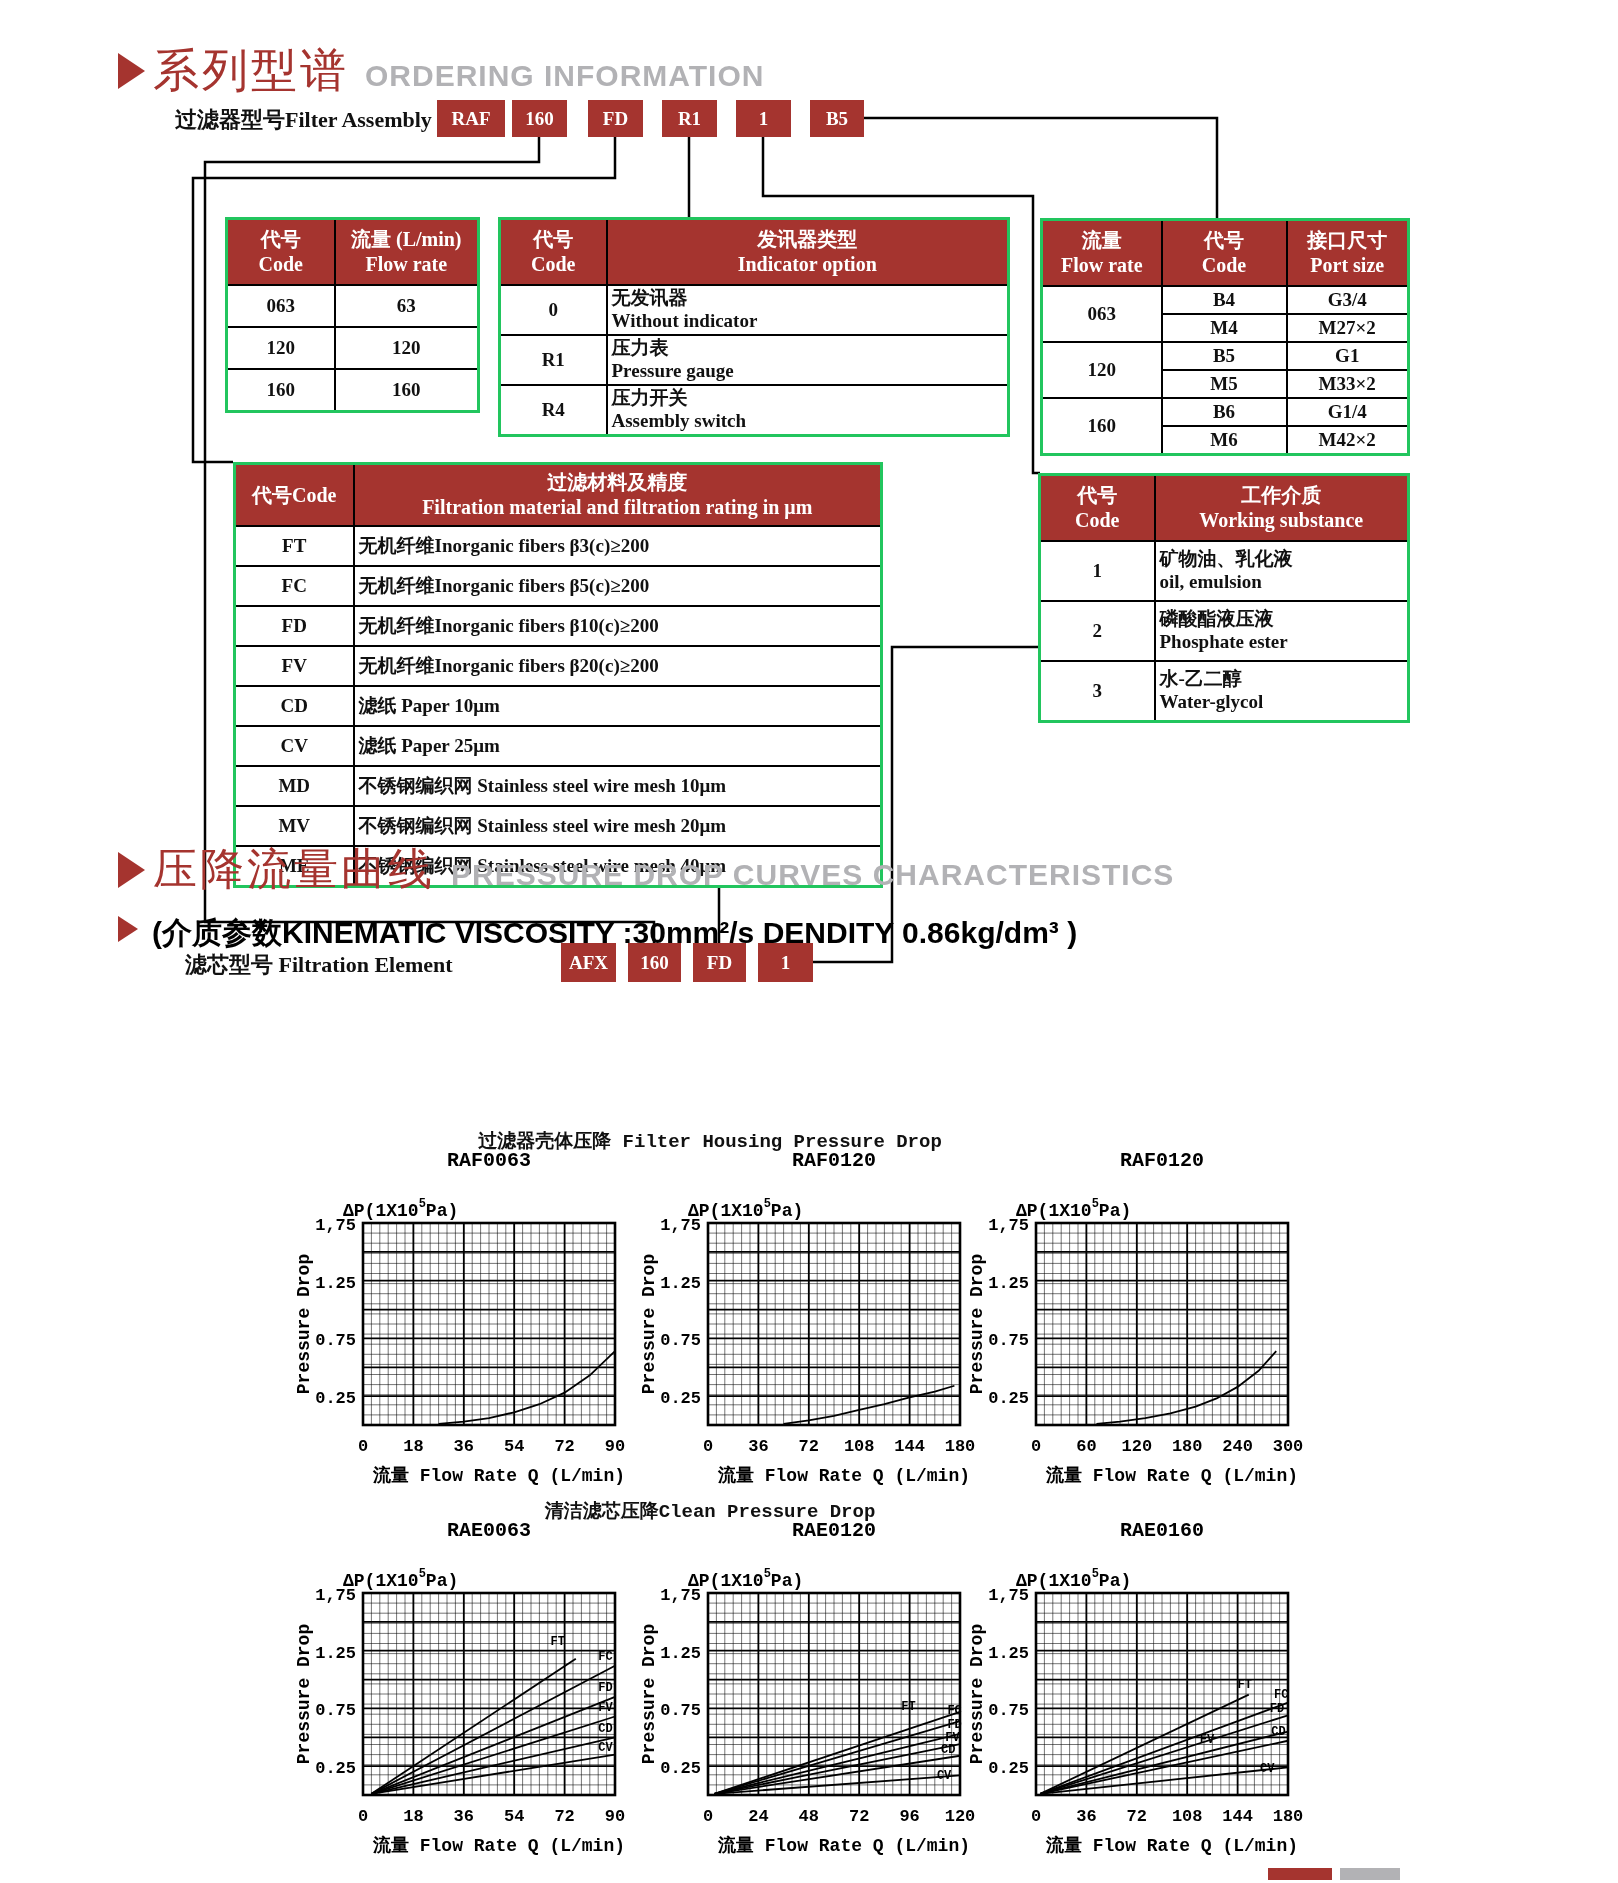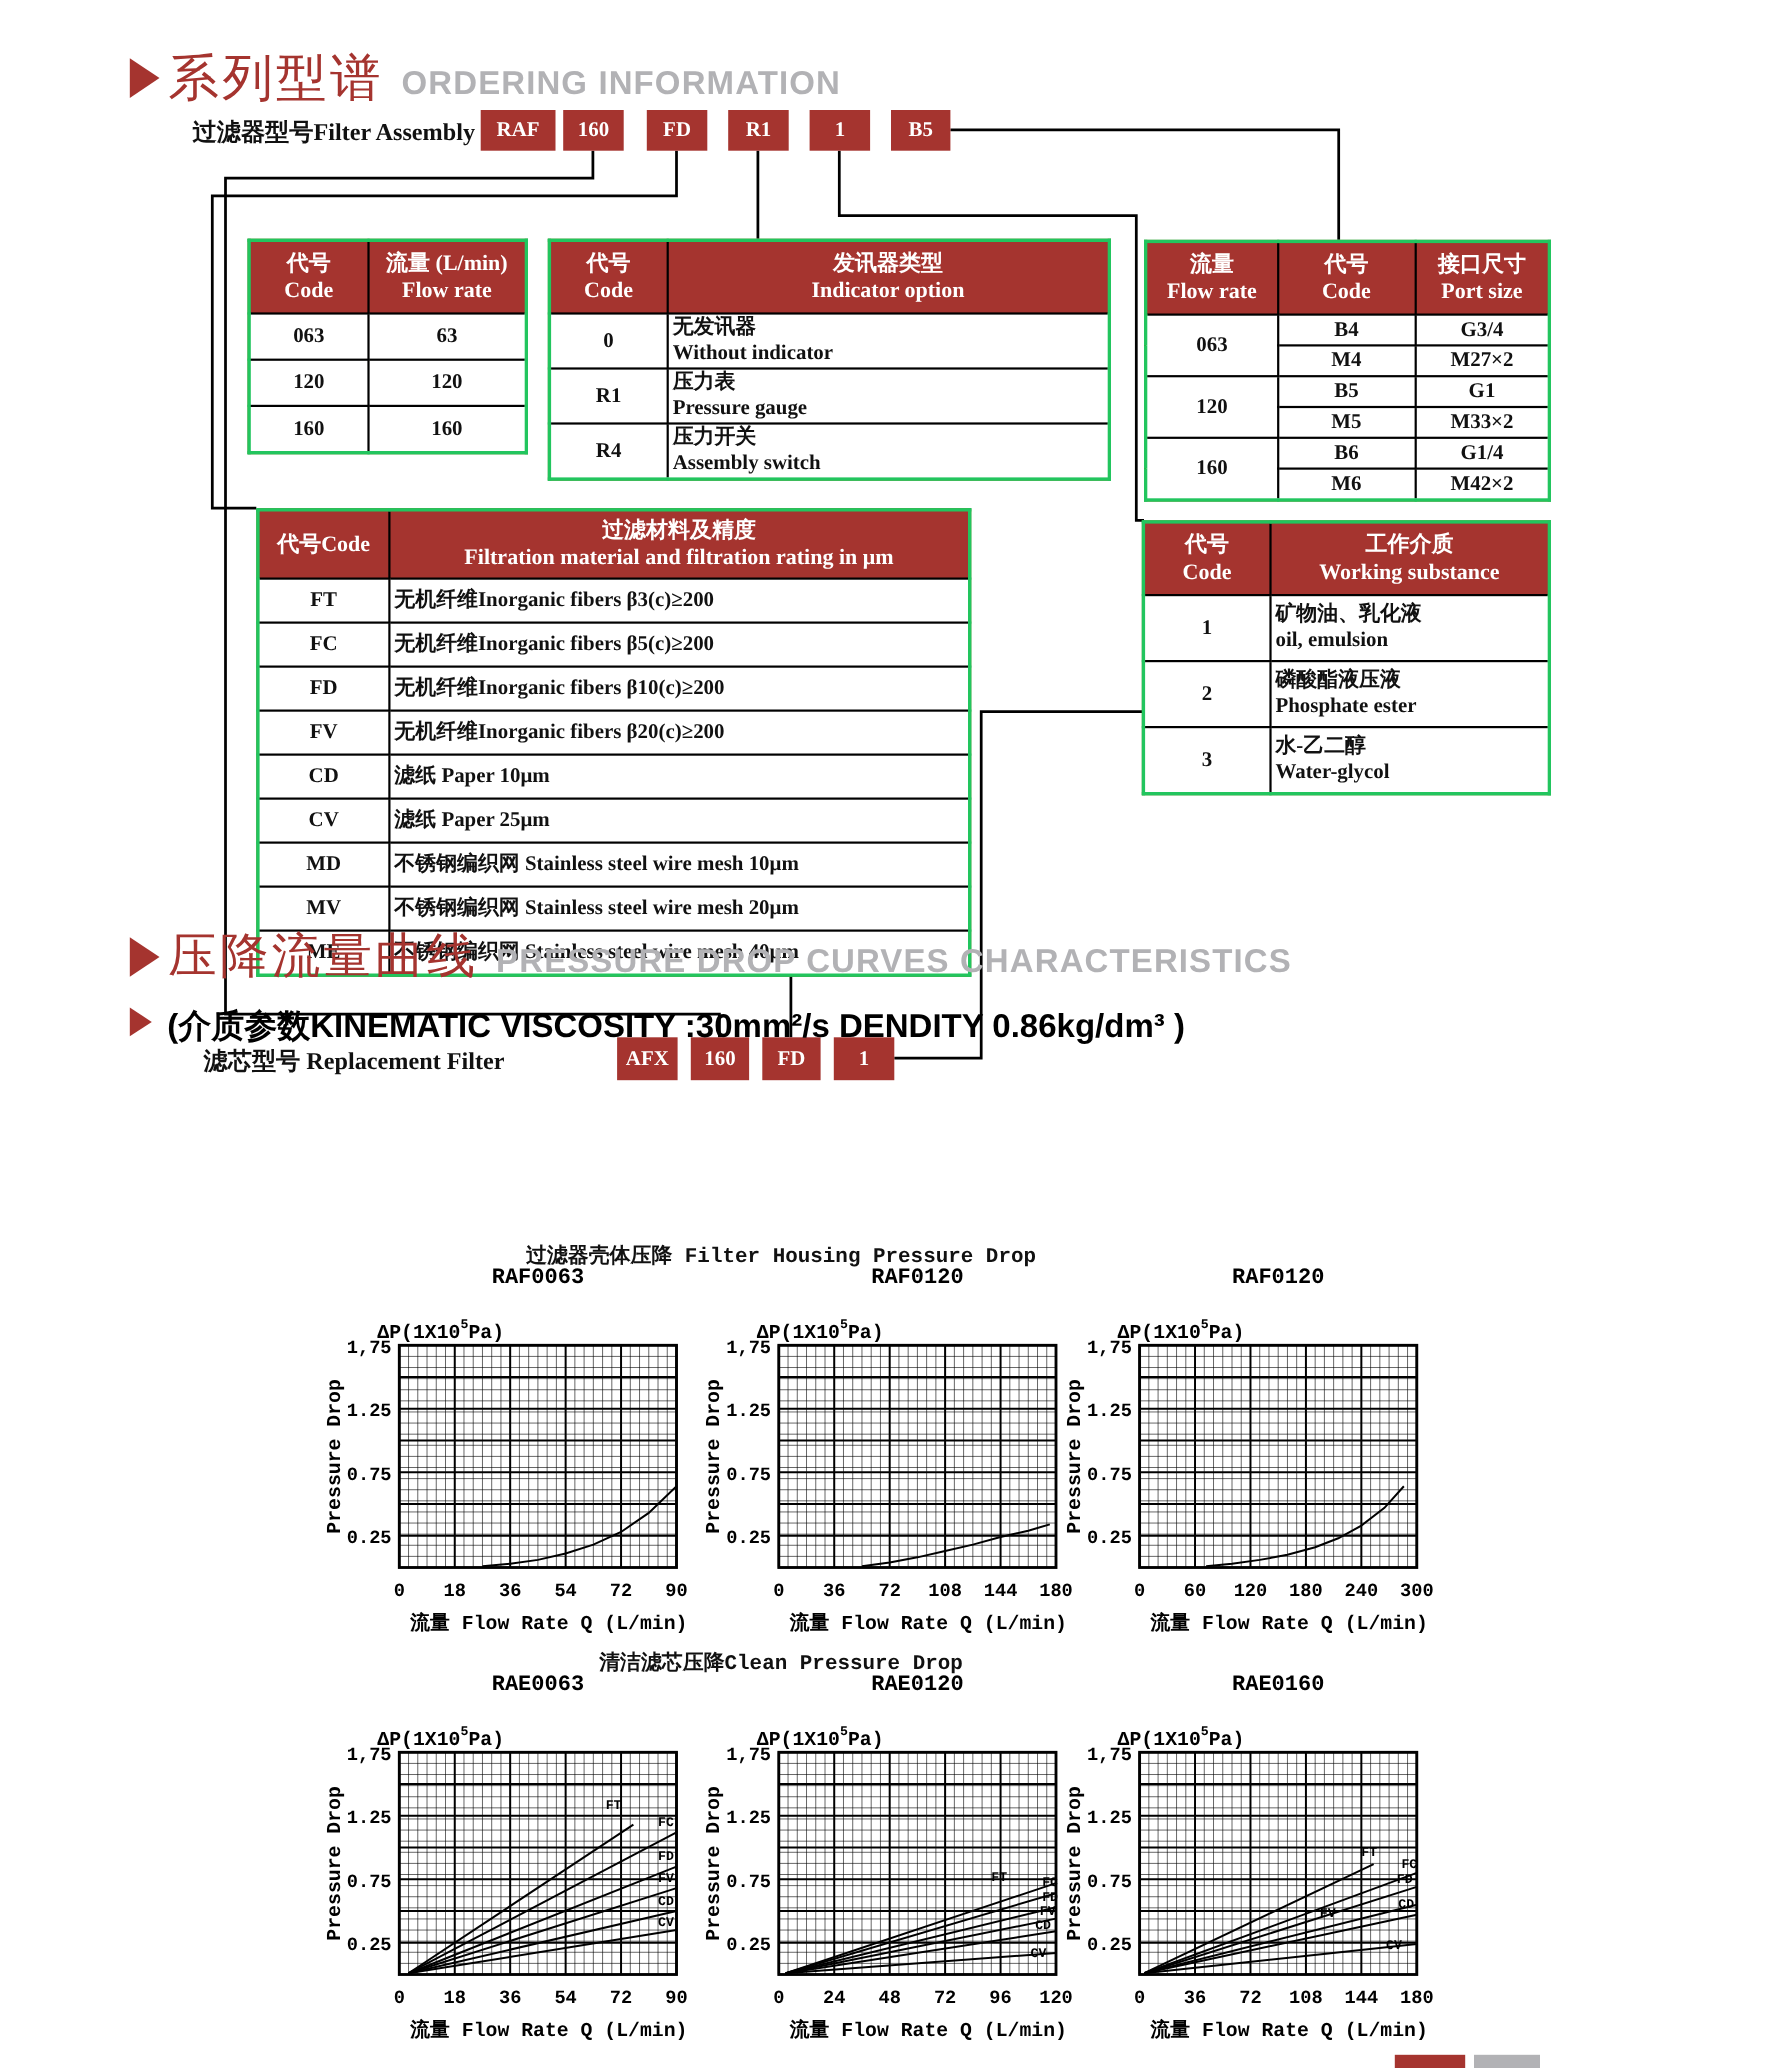--- a/index.html
+++ b/index.html
@@ -256,21 +256,21 @@
 Phosphate ester</td>
         </tr>
         <tr>
           <td class="c">3</td>
           <td class="l">水-乙二醇
 Water-glycol</td>
         </tr>
       </tbody>
     </table>
 
-  <div class="plain-label" style="left:185px;top:950px;">滤芯型号 Replacement Filter</div>
+  <div class="plain-label" style="left:185px;top:950px;">滤芯型号 Filtration Element</div>
   <div class="codebox" style="left:561px;top:943px;width:55px;height:39px;">AFX</div>
   <div class="codebox" style="left:628px;top:943px;width:53px;height:39px;">160</div>
   <div class="codebox" style="left:693px;top:943px;width:53px;height:39px;">FD</div>
   <div class="codebox" style="left:758px;top:943px;width:55px;height:39px;">1</div>
 
   <div class="sec-header" style="left:118px;top:840px;">
     <span class="tri"></span>
     <span class="cn" style="font-size:44px;">压降流量曲线</span>
     <span class="en">PRESSURE DROP CURVES CHARACTERISTICS</span>
   </div>

